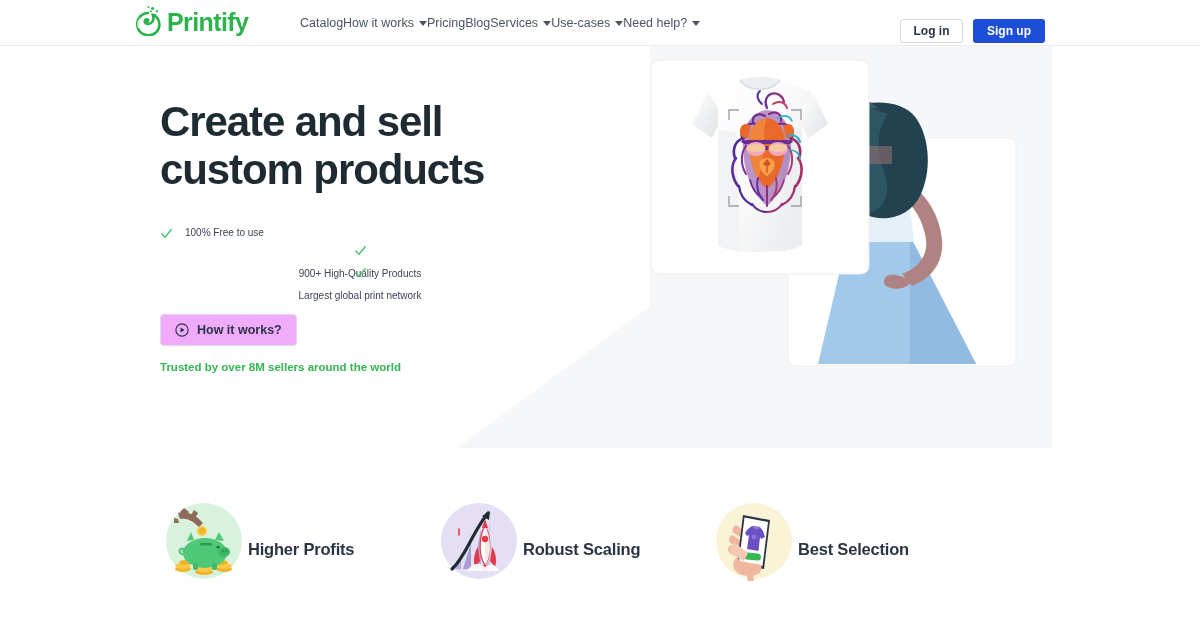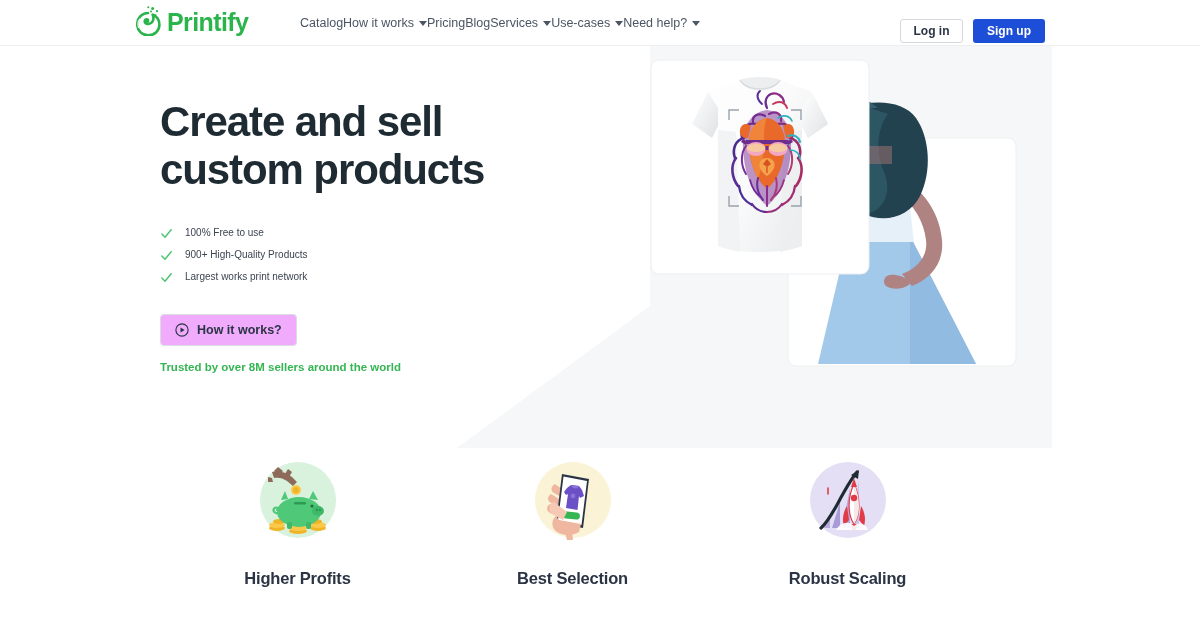--- a/index.html
+++ b/index.html
@@ -141,21 +141,21 @@
     margin-top: 28px;
     list-style: none;
   }
   .bullet {
     display: flex;
     align-items: center;
     gap: 12px;
     height: 22px;
     margin-bottom: 0px;
   }
-  .bullet + .bullet { margin-top: 0px; }
+  .bullet + .bullet { margin-top: 0px; flex-direction: column; }
   .tick { width: 13px; height: 13px; flex: none; }
   .bullet-text {
     font-size: 10px;
     color: #3c4451;
     line-height: 1;
   }
 
   .cta-row {
     margin-top: 26px;
     display: flex;
@@ -209,21 +209,21 @@
   .features {
     position: relative;
     width: 1200px;
     height: 180px;
     display: flex;
     padding-left: 160px;
   }
   .feature {
     width: 275px;
     display: flex;
-    flex-direction: column;
+    flex-direction: row;
     align-items: center;
   }
   .feature-icon-wrap {
     width: 88px; height: 88px;
     margin-top: 10px;
     display: block;
   }
   .feature-title {
     margin-top: 23px;
     font-size: 16.5px;
@@ -311,21 +311,21 @@
       <li class="bullet">
         <svg class="tick" viewBox="0 0 14 14">
           <path d="M2 7.6 L5.4 11 L12 2.9" fill="none" stroke="#4ec473" stroke-width="1.6" stroke-linecap="round" stroke-linejoin="round"></path>
         </svg>
         <span class="bullet-text">900+ High-Quality Products</span>
       </li>
       <li class="bullet">
         <svg class="tick" viewBox="0 0 14 14">
           <path d="M2 7.6 L5.4 11 L12 2.9" fill="none" stroke="#4ec473" stroke-width="1.6" stroke-linecap="round" stroke-linejoin="round"></path>
         </svg>
-        <span class="bullet-text">Largest works print network</span>
+        <span class="bullet-text">Largest global print network</span>
       </li>
     </ul>
 
     <div class="cta-row">
       <button class="btn-how">
         <svg class="play-icon" viewBox="0 0 16 16">
           <circle cx="8" cy="8" r="7" fill="none" stroke="#2b3445" stroke-width="1.3"></circle>
           <path d="M6.3 5.2 L11 8 L6.3 10.8 Z" fill="#2b3445"></path>
         </svg>
         <span>How it works?</span>
@@ -513,52 +513,20 @@
         <rect x="33" y="64" width="5" height="7" rx="2" fill="#3fb868"></rect>
         <rect x="52" y="64" width="5" height="7" rx="2" fill="#3fb868"></rect>
         <path d="M24 50 C19 48 18 54 22 55 C25 56 25 52 23 52" fill="none" stroke="#4fc878" stroke-width="2.2" stroke-linecap="round"></path>
       </g>
     </svg>
     <div class="feature-title">Higher Profits</div>
   </div>
 
   <div class="feature">
     <svg class="feature-icon-wrap" viewBox="0 0 88 88">
-      <circle cx="44" cy="42" r="38" fill="#faf3d5"></circle>
-
-      <g>
-        <path d="M26 26 C22 28 21 33 25 35 L34 40 L37 34 Z" fill="#f0b7a0"></path>
-        <path d="M22 36 C18 38 18 43 22 45 L32 50 L35 44 Z" fill="#f0b7a0"></path>
-        <path d="M21 46 C17 48 17 53 21 55 L31 59 L34 53 Z" fill="#f0b7a0"></path>
-      </g>
-
-      <g>
-        <path d="M33 16 L60 21 L54 70 L27 65 Z" fill="#2b3445"></path>
-        <path d="M34.5 18.5 L58 23 L52.5 67 L29 62.5 Z" fill="#ffffff"></path>
-      </g>
-
-      <g>
-        <path d="M38 30 L42 27 L50 28 L53 32 L55 38 L51 40 L50 38 L48.5 52 L37 50 L39 36 L37 37 L35 34 Z" fill="#6b4fc4"></path>
-        <path d="M42 27 C43 31 48 32 50 28 Z" fill="#8a72d6"></path>
-        <circle cx="44" cy="38" r="2.4" fill="#8a72d6"></circle>
-      </g>
-
-      <rect x="34" y="54" width="17" height="7" rx="3.5" fill="#35b653" transform="rotate(6 42 57)"></rect>
-
-      <g>
-        <path d="M27 58 C22 62 22 70 28 74 C34 78 44 78 50 74 L52 66 L30 62 Z" fill="#f0b7a0"></path>
-        <path d="M36 74 L38 82 L44 82 L43 74 Z" fill="#f0b7a0"></path>
-        <path d="M25 44 C20 46 19 52 23 56 L34 62 L38 54 Z" fill="#f6c9b5"></path>
-      </g>
-    </svg>
-    <div class="feature-title">Best Selection</div>
-  </div>
-
-  <div class="feature">
-    <svg class="feature-icon-wrap" viewBox="0 0 88 88">
       <circle cx="44" cy="42" r="38" fill="#e4dff4"></circle>
 
       <path d="M20 70 L26 70 L26 58 Z" fill="#b8acdf"></path>
       <path d="M28 70 L36 70 L36 44 Z" fill="#a89bd8"></path>
       <path d="M38 70 L46 70 L46 30 Z" fill="#b8acdf"></path>
       <path d="M47 70 L55 70 L55 22 Z" fill="#cdc5e9"></path>
 
       <path d="M17 70 C26 62 32 48 40 34 C44 27 48 20 53 14" fill="none" stroke="#1f2b33" stroke-width="3.2" stroke-linecap="round"></path>
       <path d="M47 17 L55 12 L54 21 Z" fill="#1f2b33"></path>
 
@@ -572,13 +540,45 @@
         <path d="M47 66 L53 66 L52 72 L48 72 Z" fill="#e23b48"></path>
       </g>
 
       <path d="M32 72 C36 65 44 62 50 68 C55 63 62 66 64 72 Z" fill="#ffffff" opacity="0.9"></path>
 
       <path d="M24 30 L24 36" stroke="#e23b48" stroke-width="1.6" stroke-linecap="round"></path>
     </svg>
     <div class="feature-title">Robust Scaling</div>
   </div>
 
+  <div class="feature">
+    <svg class="feature-icon-wrap" viewBox="0 0 88 88">
+      <circle cx="44" cy="42" r="38" fill="#faf3d5"></circle>
+
+      <g>
+        <path d="M26 26 C22 28 21 33 25 35 L34 40 L37 34 Z" fill="#f0b7a0"></path>
+        <path d="M22 36 C18 38 18 43 22 45 L32 50 L35 44 Z" fill="#f0b7a0"></path>
+        <path d="M21 46 C17 48 17 53 21 55 L31 59 L34 53 Z" fill="#f0b7a0"></path>
+      </g>
+
+      <g>
+        <path d="M33 16 L60 21 L54 70 L27 65 Z" fill="#2b3445"></path>
+        <path d="M34.5 18.5 L58 23 L52.5 67 L29 62.5 Z" fill="#ffffff"></path>
+      </g>
+
+      <g>
+        <path d="M38 30 L42 27 L50 28 L53 32 L55 38 L51 40 L50 38 L48.5 52 L37 50 L39 36 L37 37 L35 34 Z" fill="#6b4fc4"></path>
+        <path d="M42 27 C43 31 48 32 50 28 Z" fill="#8a72d6"></path>
+        <circle cx="44" cy="38" r="2.4" fill="#8a72d6"></circle>
+      </g>
+
+      <rect x="34" y="54" width="17" height="7" rx="3.5" fill="#35b653" transform="rotate(6 42 57)"></rect>
+
+      <g>
+        <path d="M27 58 C22 62 22 70 28 74 C34 78 44 78 50 74 L52 66 L30 62 Z" fill="#f0b7a0"></path>
+        <path d="M36 74 L38 82 L44 82 L43 74 Z" fill="#f0b7a0"></path>
+        <path d="M25 44 C20 46 19 52 23 56 L34 62 L38 54 Z" fill="#f6c9b5"></path>
+      </g>
+    </svg>
+    <div class="feature-title">Best Selection</div>
+  </div>
+
 </section>
 
 </body></html>

